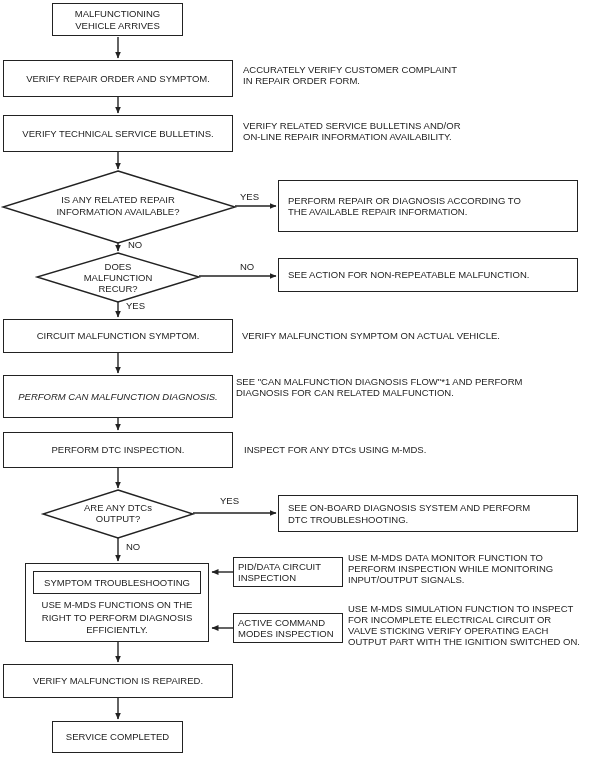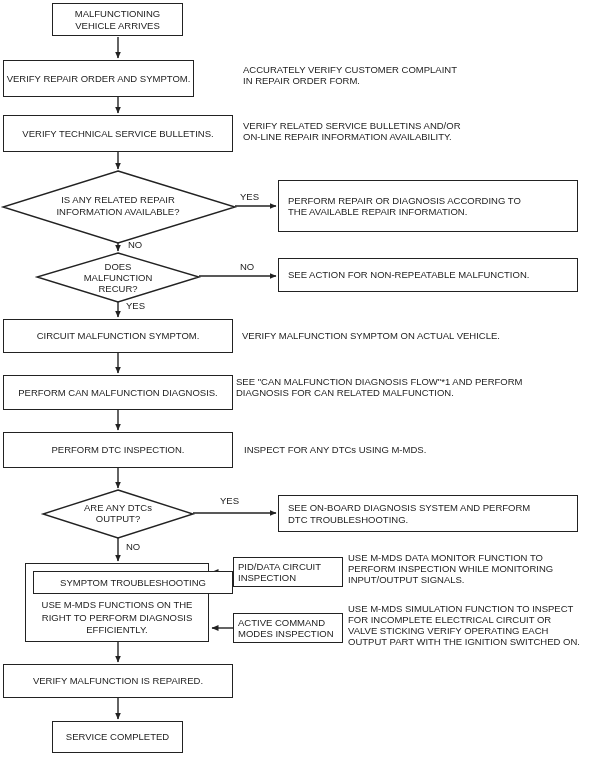--- a/index.html
+++ b/index.html
@@ -52,42 +52,42 @@
     <g stroke="#222" stroke-width="1.4" fill="#ffffff">
       <polygon points="118,171 235,207 118,243 3,207"></polygon>
       <polygon points="118,253 199,277 118,302 37,277"></polygon>
       <polygon points="118,490 193,514 118,538 43,514"></polygon>
     </g>
   </svg>
 
   <div class="box" style="left:52px;top:3px;width:131px;height:33px;">MALFUNCTIONING
 VEHICLE ARRIVES</div>
 
-  <div class="box" style="left:3px;top:60px;width:191px;height:37px;">VERIFY REPAIR ORDER AND SYMPTOM.</div>
+  <div class="box" style="left:3px;top:60px;width:230px;height:37px;">VERIFY REPAIR ORDER AND SYMPTOM.</div>
 
   <div class="box" style="left:3px;top:115px;width:230px;height:37px;">VERIFY TECHNICAL SERVICE BULLETINS.</div>
 
   <div class="dtext" style="left:38px;top:194px;width:160px;">IS ANY RELATED REPAIR
 INFORMATION AVAILABLE?</div>
 
   <div class="dtext" style="left:58px;top:261px;width:120px;line-height:11px;">DOES
 MALFUNCTION
 RECUR?</div>
 
   <div class="box" style="left:3px;top:319px;width:230px;height:34px;">CIRCUIT MALFUNCTION SYMPTOM.</div>
 
-  <div class="box" style="left:3px;top:375px;width:230px;height:35px;">PERFORM CAN MALFUNCTION DIAGNOSIS.</div>
+  <div class="box" style="left:3px;top:375px;width:230px;height:43px;font-style:italic;">PERFORM CAN MALFUNCTION DIAGNOSIS.</div>
 
   <div class="box" style="left:3px;top:432px;width:230px;height:36px;">PERFORM DTC INSPECTION.</div>
 
   <div class="dtext" style="left:58px;top:502px;width:120px;line-height:11px;">ARE ANY DTCs
 OUTPUT?</div>
 
   <div class="box" style="left:25px;top:563px;width:184px;height:79px;align-items:flex-start;"></div>
-  <div class="box" style="left:33px;top:571px;width:200px;height:23px;">SYMPTOM TROUBLESHOOTING</div>
+  <div class="box" style="left:33px;top:571px;width:168px;height:23px;">SYMPTOM TROUBLESHOOTING</div>
   <div class="compound-body" style="left:27px;top:599px;width:180px;line-height:12.5px;">USE M-MDS FUNCTIONS ON THE
 RIGHT TO PERFORM DIAGNOSIS
 EFFICIENTLY.</div>
 
   <div class="box left" style="left:278px;top:180px;width:300px;height:52px;">PERFORM REPAIR OR DIAGNOSIS ACCORDING TO
 THE AVAILABLE REPAIR INFORMATION.</div>
 
   <div class="box left" style="left:278px;top:258px;width:300px;height:34px;">SEE ACTION FOR NON-REPEATABLE MALFUNCTION.</div>
 
   <div class="box left" style="left:278px;top:495px;width:300px;height:37px;">SEE ON-BOARD DIAGNOSIS SYSTEM AND PERFORM

